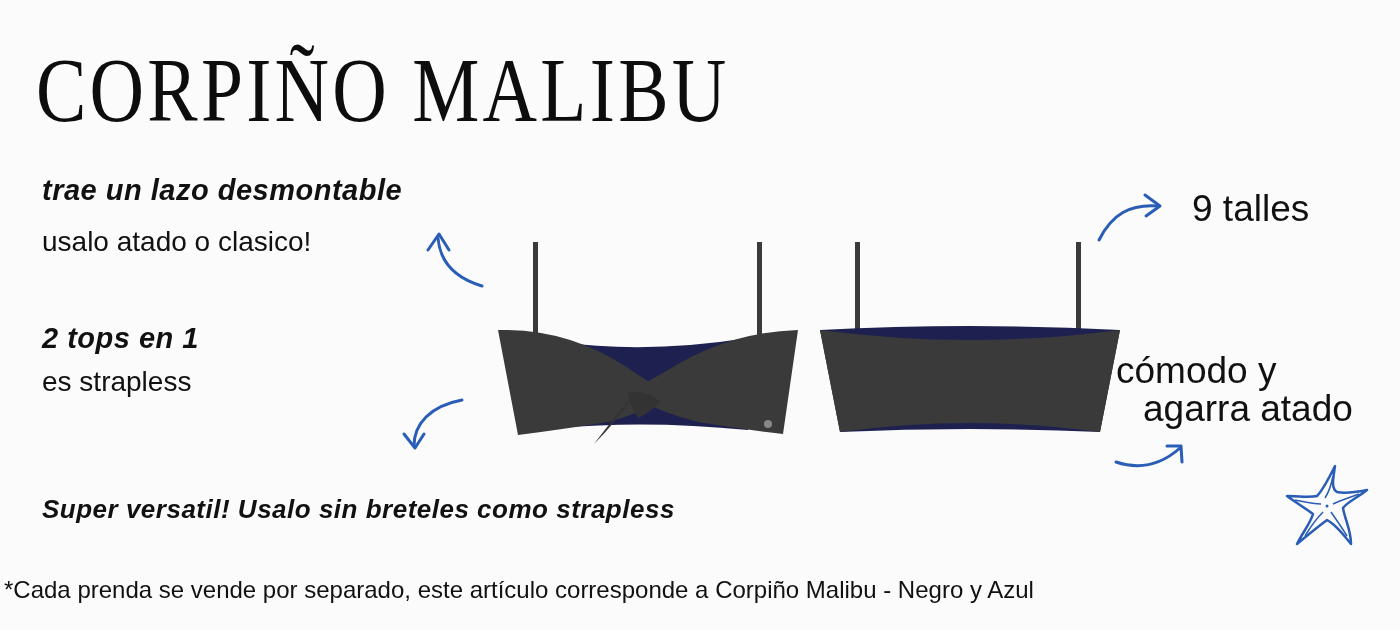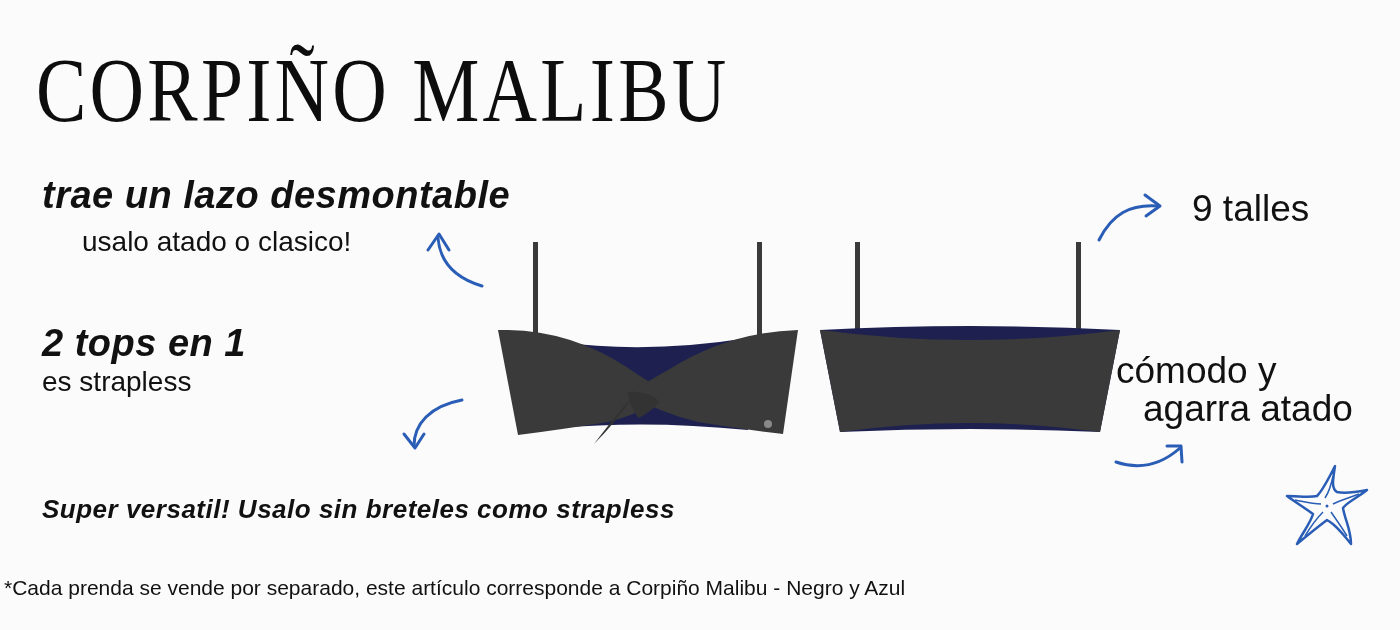--- a/index.html
+++ b/index.html
@@ -1,31 +1,31 @@
 <!DOCTYPE html>
 <html><head>
 <meta charset="utf-8">
 <style>
   html, body { margin:0; padding:0; }
   body { width:1400px; height:630px; background:#fbfbfb; position:relative; overflow:hidden; font-family:"Liberation Sans", sans-serif; color:#111; }
   .abs { position:absolute; }
   .title { left:36px; top:44px; font-family:"Liberation Serif", serif; font-size:92px; letter-spacing:4px; line-height:1; color:#0d0d0d; transform:scaleX(0.82); transform-origin:left top; font-weight:normal; white-space:nowrap; }
-  .h-bold { font-weight:bold; font-style:italic; font-size:38px; color:#111; white-space:nowrap; letter-spacing:0.5px; }
+  .h-bold { font-weight:bold; font-style:italic; font-size:29px; color:#111; white-space:nowrap; letter-spacing:0.5px; }
   .sub { font-size:28px; color:#111; white-space:nowrap; }
   .right-txt { font-size:37px; color:#111; white-space:nowrap; line-height:1.0; }
-  .footnote { left:4px; top:576px; font-size:21px; color:#111; white-space:nowrap; }
+  .footnote { left:4px; top:576px; font-size:24px; color:#111; white-space:nowrap; }
   svg { position:absolute; overflow:visible; }
 </style>
 </head>
 <body>
 
 <div class="abs title">CORPIÑO MALIBU</div>
 
 <div class="abs h-bold" style="left:42px;top:174px;">trae un lazo desmontable</div>
-<div class="abs sub" style="left:42px;top:226px;margin-left:40px;">usalo atado o clasico!</div>
+<div class="abs sub" style="left:42px;top:226px;">usalo atado o clasico!</div>
 
 <div class="abs h-bold" style="left:42px;top:322px;">2 tops en 1</div>
 <div class="abs sub" style="left:42px;top:366px;">es strapless</div>
 
 <div class="abs h-bold" style="left:42px;top:494px;font-size:26px;">Super versatil! Usalo sin breteles como strapless</div>
 
 <div class="abs right-txt" style="left:1192px;top:190px;">9 talles</div>
 <div class="abs right-txt" style="left:1116px;top:352px;">cómodo y</div>
 <div class="abs right-txt" style="left:1143px;top:390px;">agarra atado</div>
 

